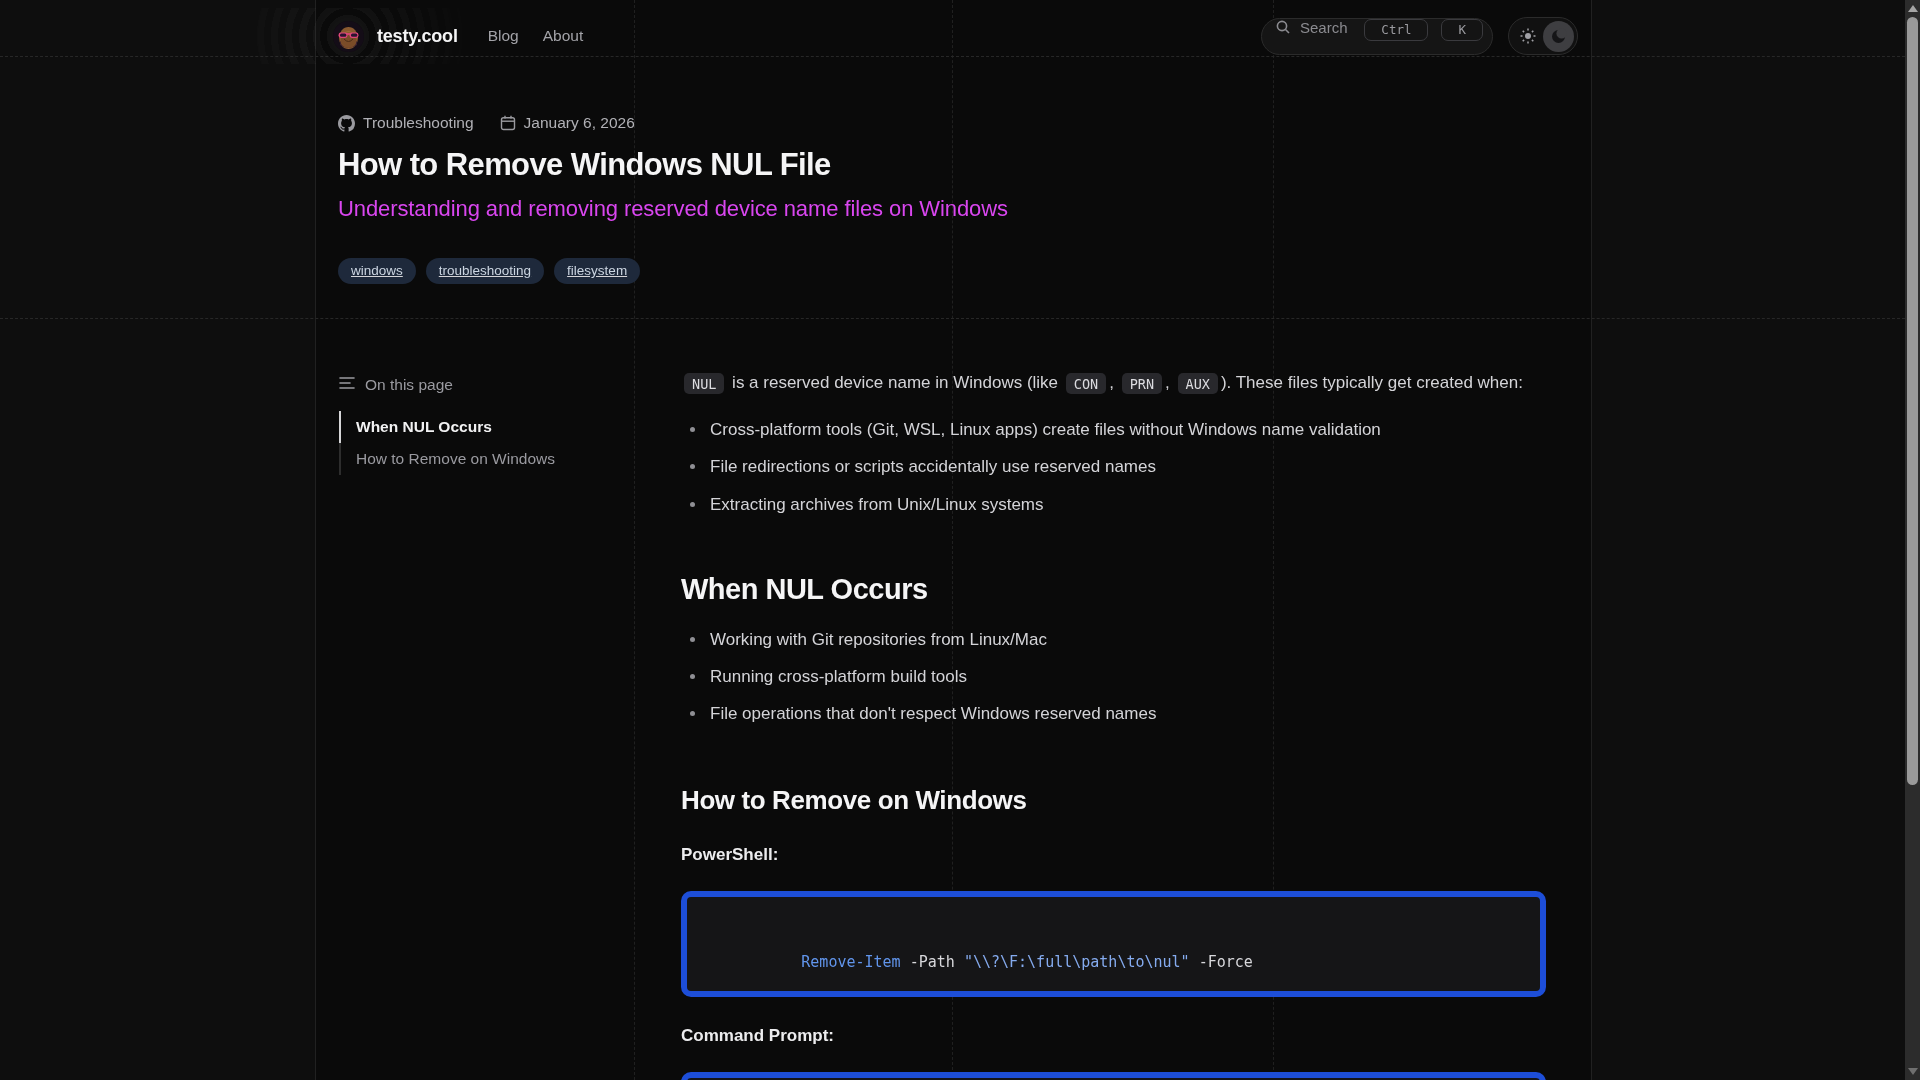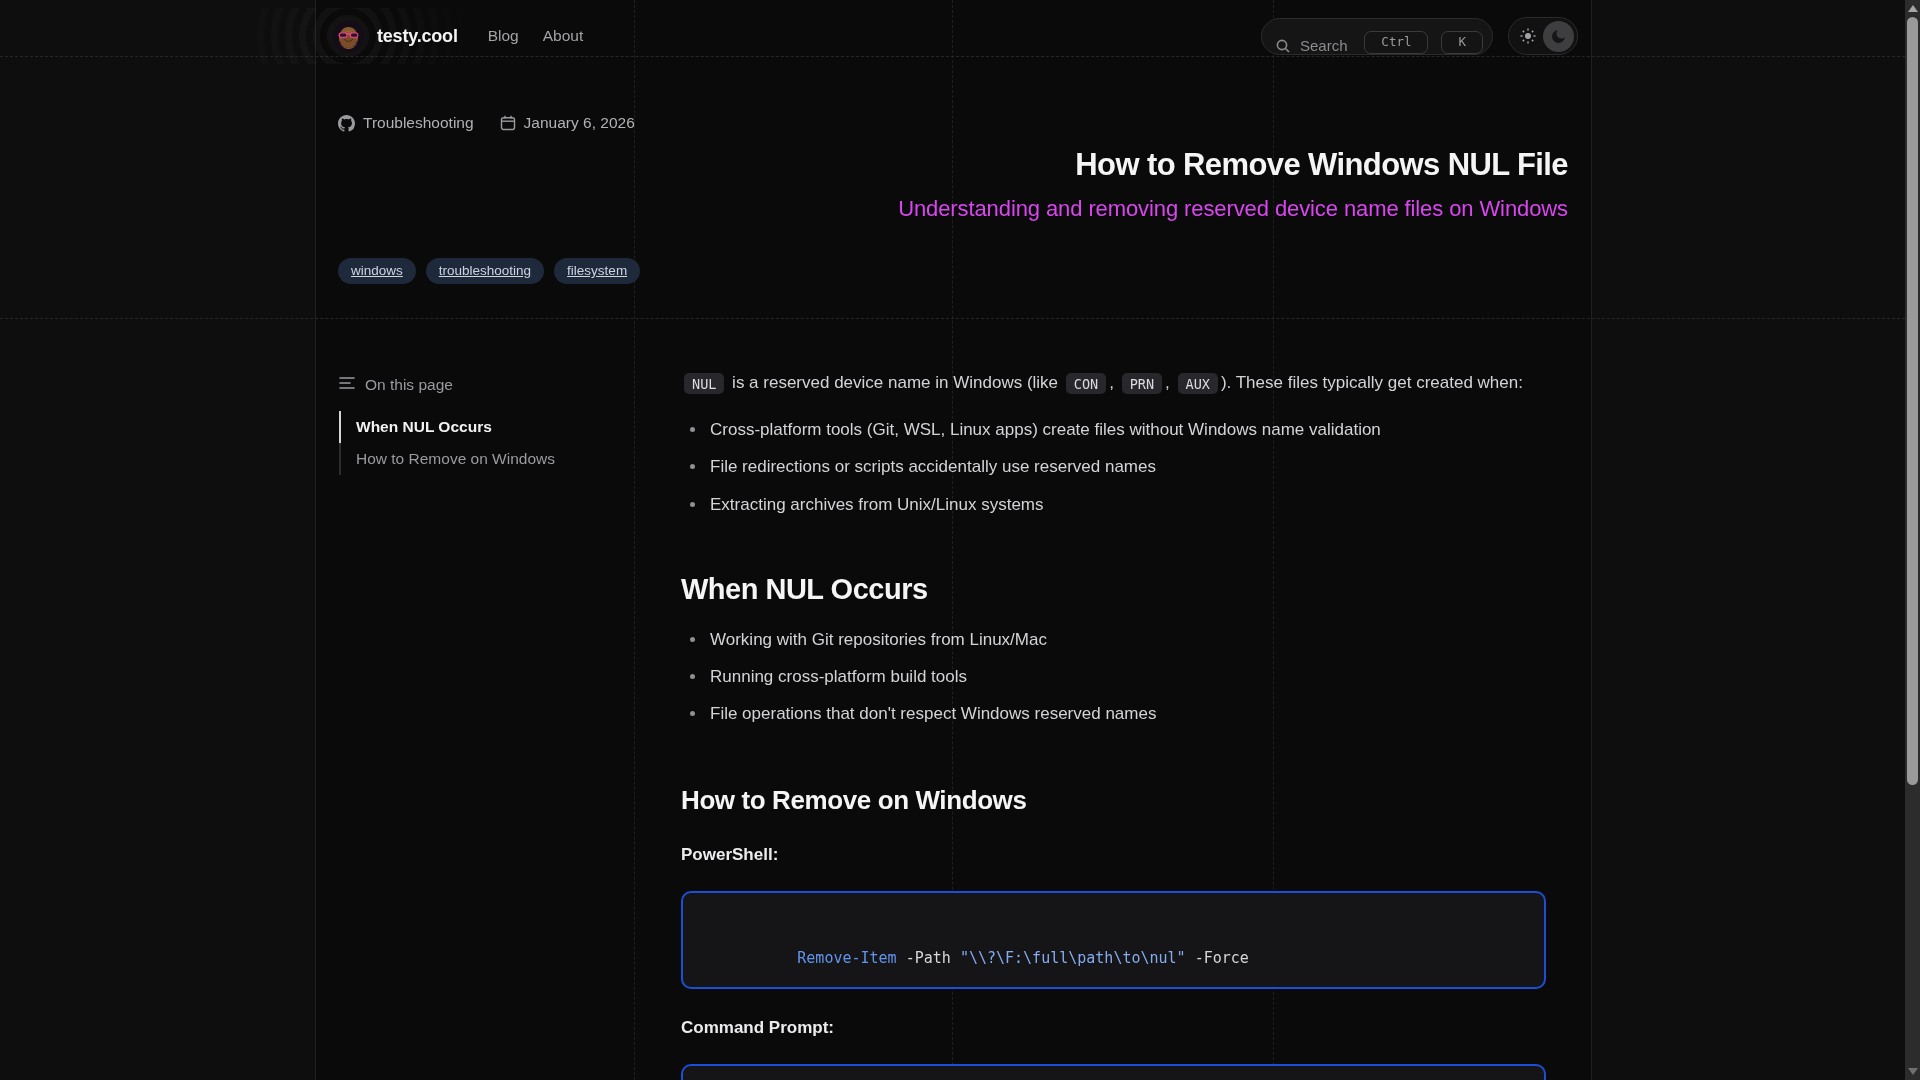--- a/index.html
+++ b/index.html
@@ -38,21 +38,21 @@
     -webkit-mask-image:radial-gradient(circle at 93px 28px, #000 0%, transparent 78%);
     mask-image:radial-gradient(circle at 93px 28px, #000 0%, transparent 78%);
     pointer-events:none;
   }
   .logo { width:31px; height:31px; border-radius:50%; overflow:hidden; position:relative; flex:0 0 auto; background:#120c14; }
   .site-title { font-size:18px; font-weight:700; color:#f4f4f5; margin-left:13px; letter-spacing:-0.2px; }
   .main-nav { display:flex; gap:24px; margin-left:30px; }
   .nav-link { font-size:15.5px; color:#a3a3a8; text-decoration:none; }
   .header-right { margin-left:auto; display:flex; align-items:center; gap:15px; }
   .search-box {
-    display:flex; align-items:flex-end; width:232px; height:37px;
+    display:flex; align-items:flex-start; width:232px; height:37px;
     background:#151515; border:1px solid #2b2b2b; border-radius:999px;
     padding:0 9px 0 13px; gap:9px;
   }
   .search-input {
     flex:1; background:transparent; border:none; outline:none;
     color:#cfcfcf; font-size:15px; font-family:inherit; min-width:0;
   }
   .search-input::placeholder { color:#8b8b90; }
   .kbd {
     font-family:"DejaVu Sans Mono","Liberation Mono",monospace;
@@ -61,21 +61,21 @@
   }
   .kbd + .kbd { margin-left:4px; }
   .theme-toggle {
     display:flex; align-items:center; height:38px; border:1px solid #2b2b2b;
     border-radius:999px; background:#111; padding:3px;
   }
   .theme-btn { width:31px; height:31px; border-radius:50%; display:flex; align-items:center; justify-content:center; background:transparent; border:none; cursor:pointer; }
   .theme-btn.active { background:#3e3e41; }
 
   
-  .article-header { height:262px; padding:50px 24px 0 23px;text-align:right; }
+  .article-header { height:262px; padding:50px 24px 0 23px; }
   .meta-row { display:flex; align-items:center; gap:26px; color:#b1b1b6; font-size:15.5px; }
   .meta-item { display:flex; align-items:center; gap:8px; }
   .meta-icon { color:#9a9a9f; display:flex; }
   .page-title { margin-top:15px; font-size:31px; font-weight:700; color:#f5f5f6; letter-spacing:-0.6px; }
   .page-subtitle { margin-top:13px; font-size:22px; color:#d946ef; letter-spacing:-0.1px; }
   .tags-row { margin-top:36px; display:flex; gap:10px;text-decoration:underline; }
   .tag {
     background:#1e293b; color:#cbd5e1; font-size:13.5px;
     padding:4px 13px; border-radius:999px; line-height:1.3; text-decoration:none;
   }
@@ -106,21 +106,21 @@
     font-size:17px; line-height:1.3; color:#d4d4d8;
   }
   .bullet-list li::before {
     content:""; position:absolute; left:9px; top:8px; width:5px; height:5px;
     border-radius:50%; background:#8f8f94;
   }
   .section-h2 { margin-top:57px; font-size:29px; font-weight:700; color:#f5f5f6; letter-spacing:-0.5px; }
   .section-h3 { margin-top:60px; font-size:26px; font-weight:700; color:#f5f5f6; letter-spacing:-0.4px; }
   .code-label { margin-top:29px; font-size:17px; font-weight:700; color:#ececee; }
   .code-block {
-    margin-top:26px; background:#151517; border:2px solid #1d4ed8;
+    margin-top:26px; background:#151517; border:6px solid #1d4ed8;
     border-radius:10px; padding:19px 24px; width:865px; max-width:100%;
   }
   .code-line {
     font-family:"DejaVu Sans Mono","Liberation Mono",monospace;
     font-size:15px; white-space:pre; line-height:1.25;
   }
   .v-keyword { color:#6195ec; }
   .v-string  { color:#85abef; }
   .v-plain   { color:#d8d8dc; }
 

